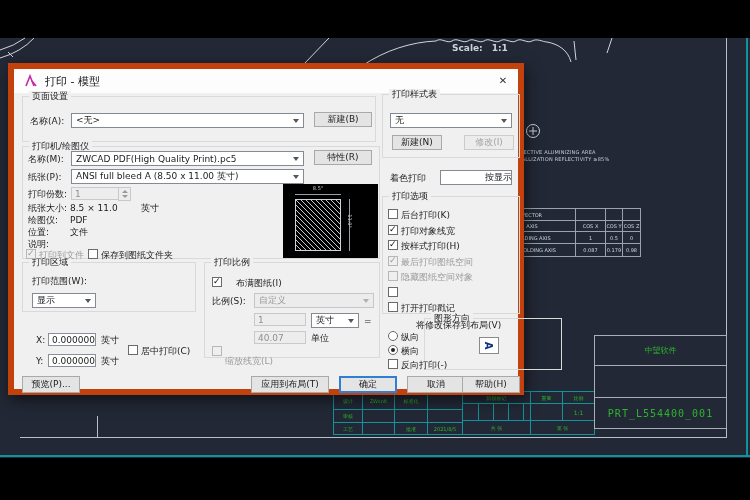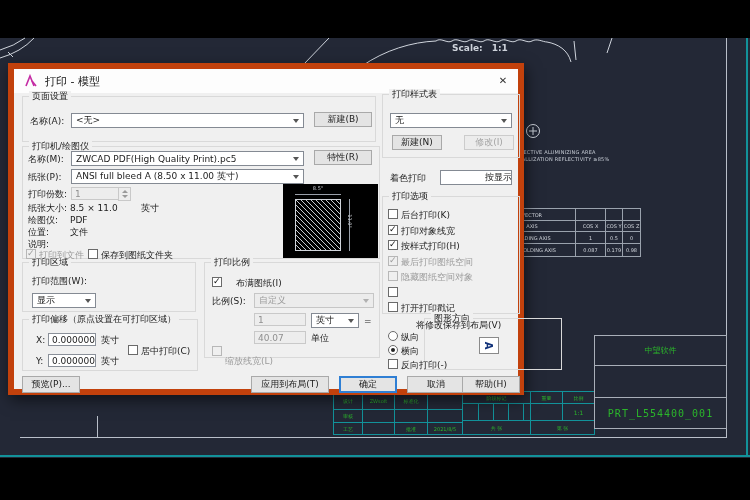--- a/index.html
+++ b/index.html
@@ -184,23 +184,20 @@
     </div>
   <div class="group" style="left:8px; top:77px; width:358px; height:113px;">
     <span class="glabel">打印机/绘图仪</span>
     </div>
   <div class="group" style="left:8px; top:193px; width:174px; height:50px;">
     <span class="glabel">打印区域</span>
     </div>
   <div class="group" style="left:190px; top:193px; width:176px; height:96px;">
     <span class="glabel">打印比例</span>
     </div>
-  <div class="group" style="left:8px; top:250px; width:176px; height:52px;">
-    <span class="glabel">打印偏移（原点设置在可打印区域）</span>
-    </div>
   <div class="group" style="left:368px; top:25px; width:138px; height:64px;">
     <span class="glabel">打印样式表</span>
     </div>
   <div class="group" style="left:368px; top:127px; width:138px; height:118px;">
     <span class="glabel">打印选项</span>
     </div>
   <div class="group" style="left:368px; top:249px; width:138px; height:52px;margin-left:42px;">
     <span class="glabel">图形方向</span>
     </div>
 

